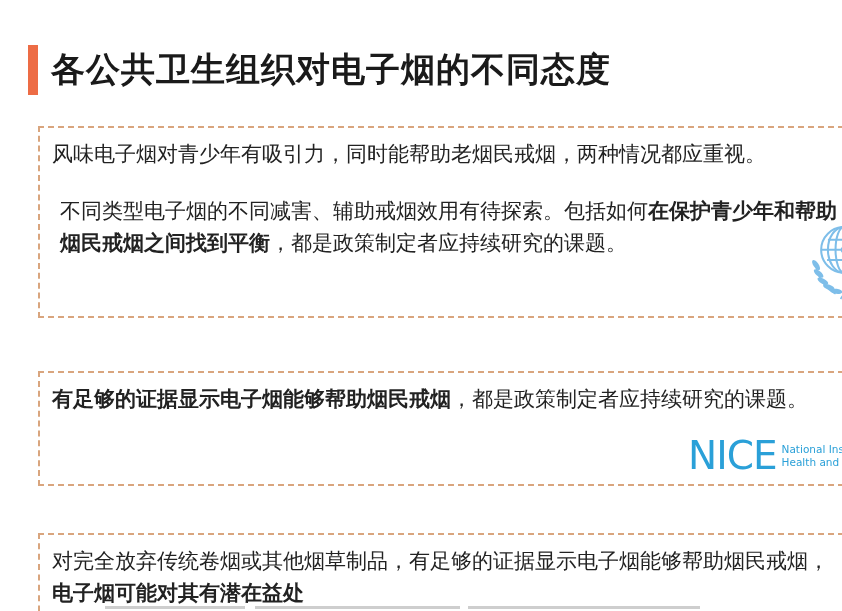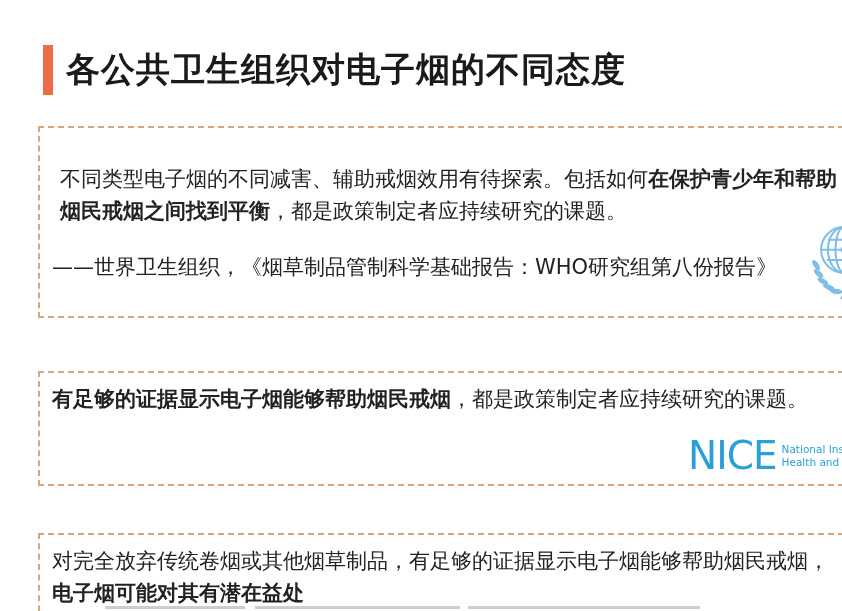--- a/index.html
+++ b/index.html
@@ -10,21 +10,21 @@
     height: 611px;
     background: #ffffff;
     overflow: hidden;
     font-family: "DejaVu Sans", sans-serif;
     color: #222222;
   }
 
   
   .title-wrap {
     position: absolute;
-    left: 43px;
+    left: 28px;
     top: 45px;
     display: flex;
     align-items: center;
   }
   .accent-bar {
     width: 10px;
     height: 50px;
     background: #ED6C45;
     margin-right: 13px;
     flex: 0 0 auto;
@@ -107,24 +107,26 @@
 <body>
 
 <div class="page">
 
   <div class="title-wrap">
     <div class="accent-bar"></div>
     <h1 class="page-title">各公共卫生组织对电子烟的不同态度</h1>
   </div>
 
   <div class="quote-box box-who">
+    <p class="para1">
+      <span>风味电子烟对青少年有吸引力，同时能帮助老烟民戒烟，两种情况都应重视。</span>
+    </p>
     <p class="para2">
       <span>不同类型电子烟的不同减害、辅助戒烟效用有待探索。包括如何</span><b>在保护青少年和帮助烟民戒烟之间找到平衡</b><span>，都是政策制定者应持续研究的课题。</span>
     </p>
-    <p class="attribution">——世界卫生组织，《烟草制品管制科学基础报告：WHO研究组第八份报告》</p>
   </div>
 
   <svg class="who-emblem" viewBox="0 0 100 104" fill="none" stroke="#7EBEE9" stroke-width="2.4">
 
     <circle cx="50" cy="40" r="27"></circle>
     <ellipse cx="50" cy="40" rx="10" ry="27"></ellipse>
     <ellipse cx="50" cy="40" rx="19" ry="27"></ellipse>
     <line x1="31" y1="28" x2="69" y2="28"></line>
     <line x1="23" y1="40" x2="77" y2="40"></line>
     <line x1="30" y1="52" x2="70" y2="52"></line>

